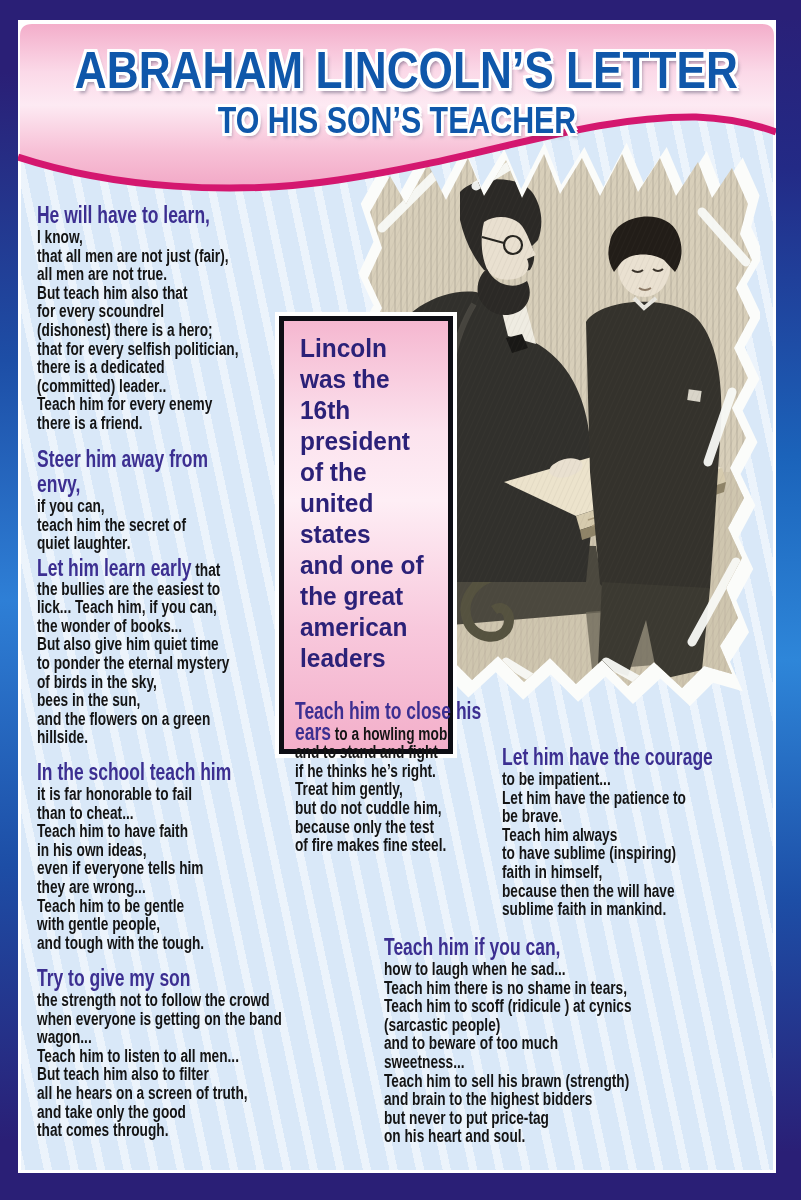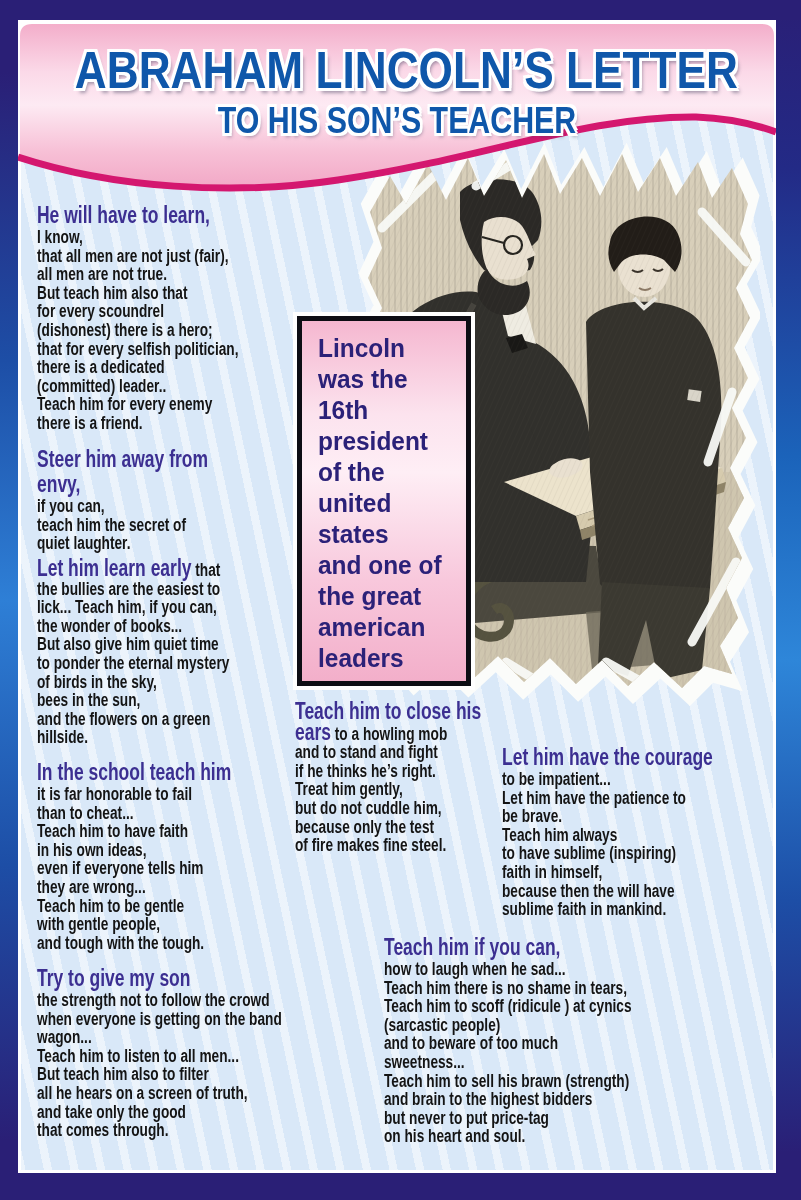--- a/index.html
+++ b/index.html
@@ -28,21 +28,21 @@
   .band{position:absolute;left:18px;top:20px;width:758px;height:200px;}
   .titles{position:absolute;left:18px;top:20px;width:758px;text-align:center;}
   .title1{margin:20px 0 0 0;font-size:52px;font-weight:bold;color:#0f57aa;letter-spacing:0px;
     transform:scaleX(0.85);transform-origin:50% 0;white-space:nowrap;
     text-shadow:-3px -3px 0 #fff,3px -3px 0 #fff,-3px 3px 0 #fff,3px 3px 0 #fff,0 -3px 0 #fff,0 3px 0 #fff,-3px 0 0 #fff,3px 0 0 #fff,4px 5px 4px rgba(60,60,90,0.45);}
   .title2{margin:0;font-size:37px;font-weight:bold;color:#0f57aa;
     transform:scaleX(0.82);transform-origin:50% 0;white-space:nowrap;
     text-shadow:-3px -3px 0 #fff,3px -3px 0 #fff,-3px 3px 0 #fff,3px 3px 0 #fff,0 -3px 0 #fff,0 3px 0 #fff,-3px 0 0 #fff,3px 0 0 #fff,3px 4px 4px rgba(60,60,90,0.45);}
 
   
-  .fact{position:absolute;left:297px;top:316px;width:174px;height:370px;
+  .fact{position:absolute;left:279px;top:316px;width:174px;height:438px;
     border:5px solid #0d0d14;box-shadow:0 0 0 4px #ffffff;box-sizing:border-box;
     background:linear-gradient(180deg,#f5b7d0 0%,#fce3ee 26%,#feeef5 42%,#f8c8dc 72%,#f3afca 100%);}
   .fact p{margin:12px 0 0 16px;font-size:26px;line-height:31px;font-weight:bold;color:#2b2178;
     white-space:pre-line;transform:scaleX(0.94);transform-origin:left top;}
 
   
   .txt{position:absolute;width:440px;transform:scaleX(0.76);transform-origin:left top;color:#141414;}
   .txt .hd{margin:0;font-size:23px;line-height:25px;font-weight:bold;color:#3c2f91;white-space:pre-line;}
   .txt .bd{margin:0;font-size:18px;line-height:18.6px;font-weight:bold;white-space:pre-line;}
   .txt .mix{margin:0;font-size:18px;line-height:18.6px;font-weight:bold;}

